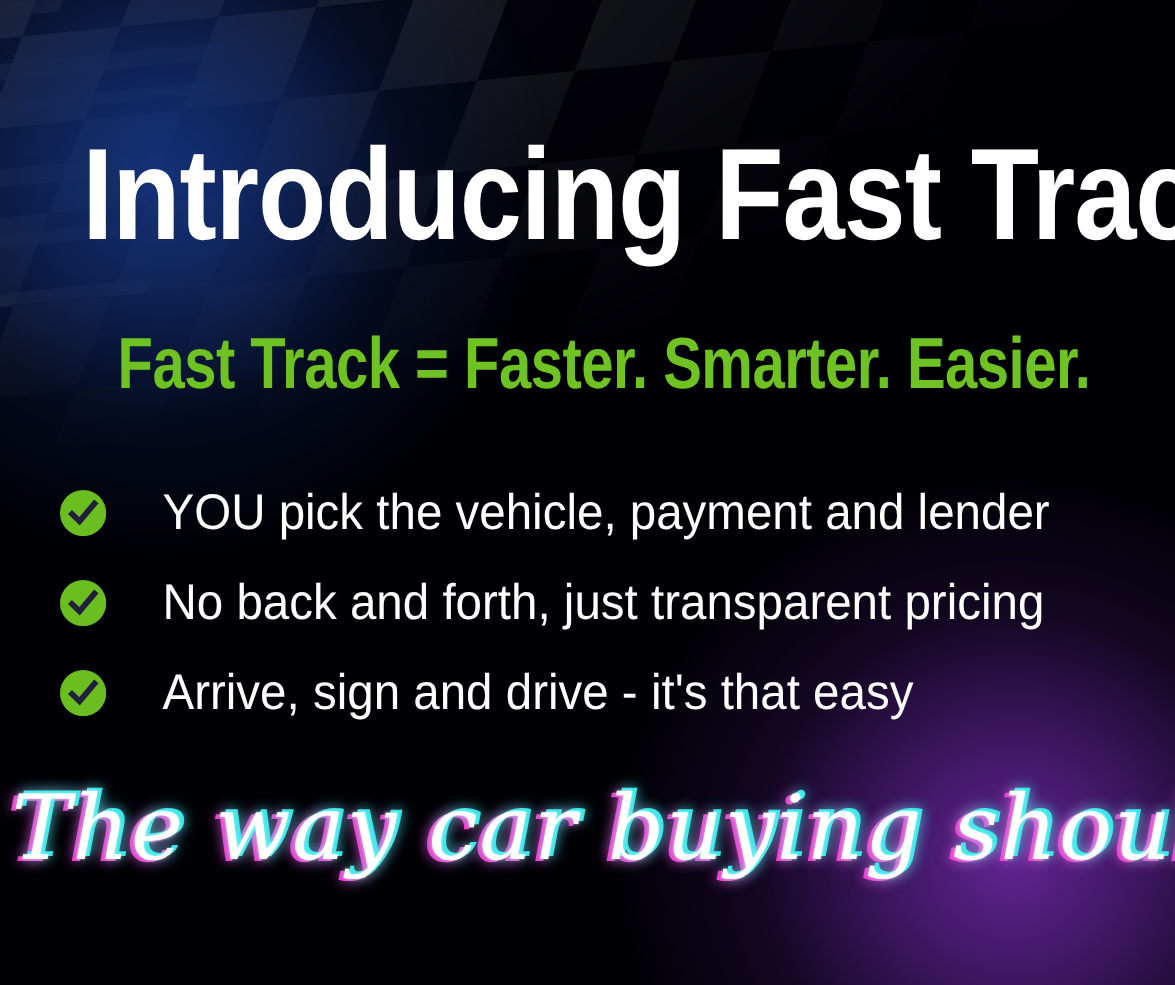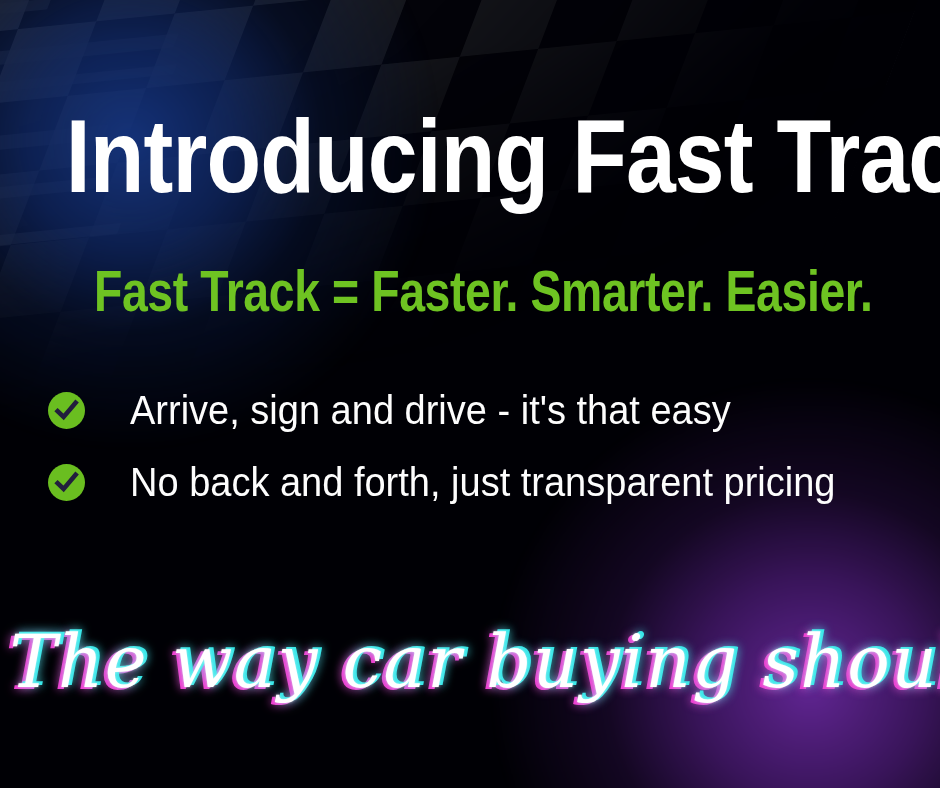--- a/index.html
+++ b/index.html
@@ -270,41 +270,50 @@
   <div class="glow-purple"></div>
 
   <div class="content">
 
     <div class="headline">Introducing Fast Track</div>
 
     <div class="subheadline">Fast Track = Faster. Smarter. Easier.</div>
 
     <div class="bullets">
 
+      <div class="bullet-row">
+        <span class="check-icon">
+          <svg viewBox="0 0 37 37" xmlns="http://www.w3.org/2000/svg">
+            <circle cx="18.5" cy="18.5" r="18.5" fill="#6abe20"></circle>
+            <path d="M9.6 19.2 L15.6 25.0 L27.6 10.8" fill="none" stroke="#221f3d" stroke-width="4.6" stroke-linecap="square" stroke-linejoin="miter"></path>
+          </svg>
+        </span>
+        <span class="bullet-text">YOU pick the vehicle, payment and lender</span>
+      </div>
+
+      <div class="bullet-row">
+        <span class="check-icon">
+          <svg viewBox="0 0 37 37" xmlns="http://www.w3.org/2000/svg">
+            <circle cx="18.5" cy="18.5" r="18.5" fill="#6abe20"></circle>
+            <path d="M9.6 19.2 L15.6 25.0 L27.6 10.8" fill="none" stroke="#221f3d" stroke-width="4.6" stroke-linecap="square" stroke-linejoin="miter"></path>
+          </svg>
+        </span>
+        <span class="bullet-text">No back and forth, just transparent pricing</span>
+      </div>
 
       <div class="bullet-row">
         <span class="check-icon">
           <svg viewBox="0 0 37 37" xmlns="http://www.w3.org/2000/svg">
             <circle cx="18.5" cy="18.5" r="18.5" fill="#6abe20"></circle>
             <path d="M9.6 19.2 L15.6 25.0 L27.6 10.8" fill="none" stroke="#221f3d" stroke-width="4.6" stroke-linecap="square" stroke-linejoin="miter"></path>
           </svg>
         </span>
         <span class="bullet-text">Arrive, sign and drive - it's that easy</span>
       </div>
 
-      <div class="bullet-row">
-        <span class="check-icon">
-          <svg viewBox="0 0 37 37" xmlns="http://www.w3.org/2000/svg">
-            <circle cx="18.5" cy="18.5" r="18.5" fill="#6abe20"></circle>
-            <path d="M9.6 19.2 L15.6 25.0 L27.6 10.8" fill="none" stroke="#221f3d" stroke-width="4.6" stroke-linecap="square" stroke-linejoin="miter"></path>
-          </svg>
-        </span>
-        <span class="bullet-text">No back and forth, just transparent pricing</span>
-      </div>
-
     </div>
 
     <div class="tagline-wrap">
       <div class="tagline layer-magenta">The way car buying should be.</div>
       <div class="tagline layer-cyan">The way car buying should be.</div>
       <div class="tagline layer-core">The way car buying should be.</div>
     </div>
 
   </div>
 </div>

